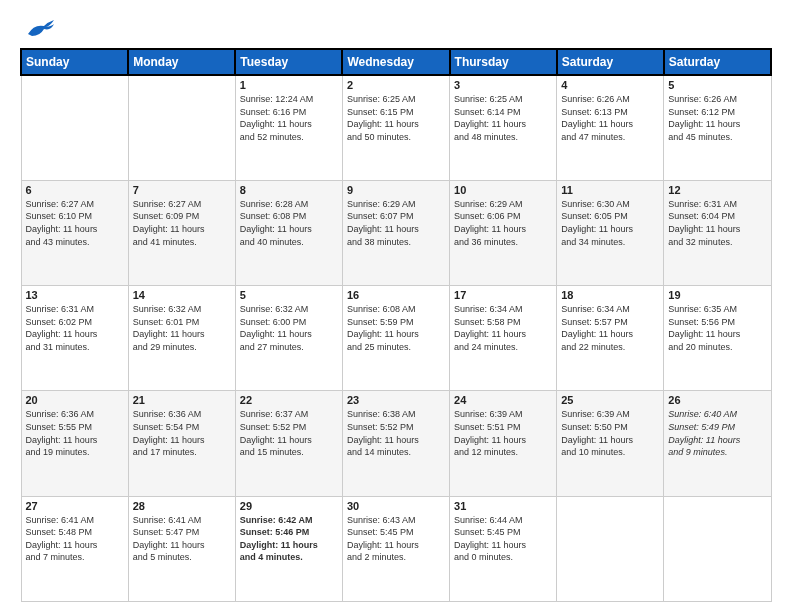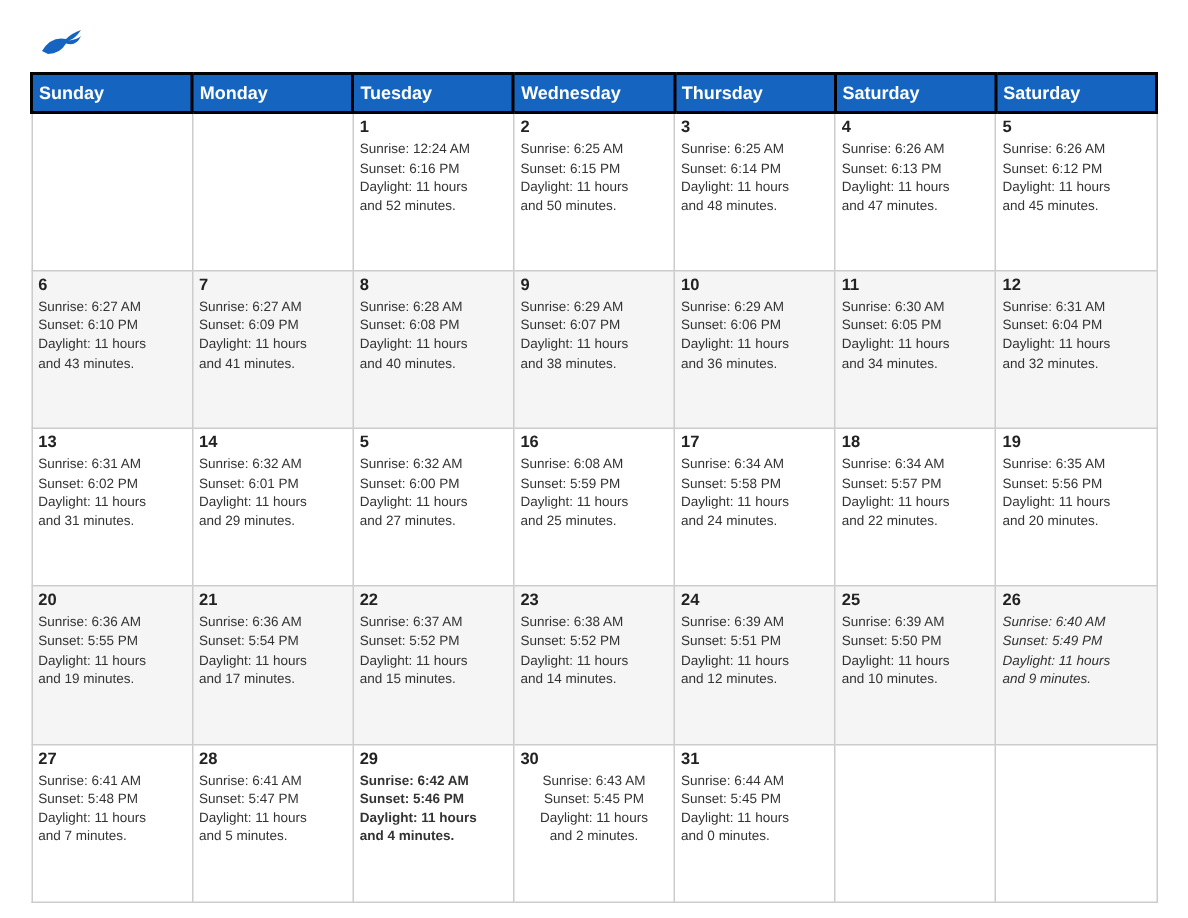--- a/index.html
+++ b/index.html
@@ -324,21 +324,21 @@
           </td>
           <td>
             <span class="day-num">29</span>
             <div class="day-info" style="white-space: pre-line; font-weight: bold;">Sunrise: 6:42 AM
 Sunset: 5:46 PM
 Daylight: 11 hours
 and 4 minutes.</div>
           </td>
           <td>
             <span class="day-num">30</span>
-            <div class="day-info" style="white-space: pre-line; text-align: center;">Sunrise: 6:43 AM
+            <div class="day-info" style="white-space: pre-line;">Sunrise: 6:43 AM
 Sunset: 5:45 PM
 Daylight: 11 hours
 and 2 minutes.</div>
           </td>
           <td>
             <span class="day-num">31</span>
             <div class="day-info" style="white-space: pre-line;">Sunrise: 6:44 AM
 Sunset: 5:45 PM
 Daylight: 11 hours
 and 0 minutes.</div>

